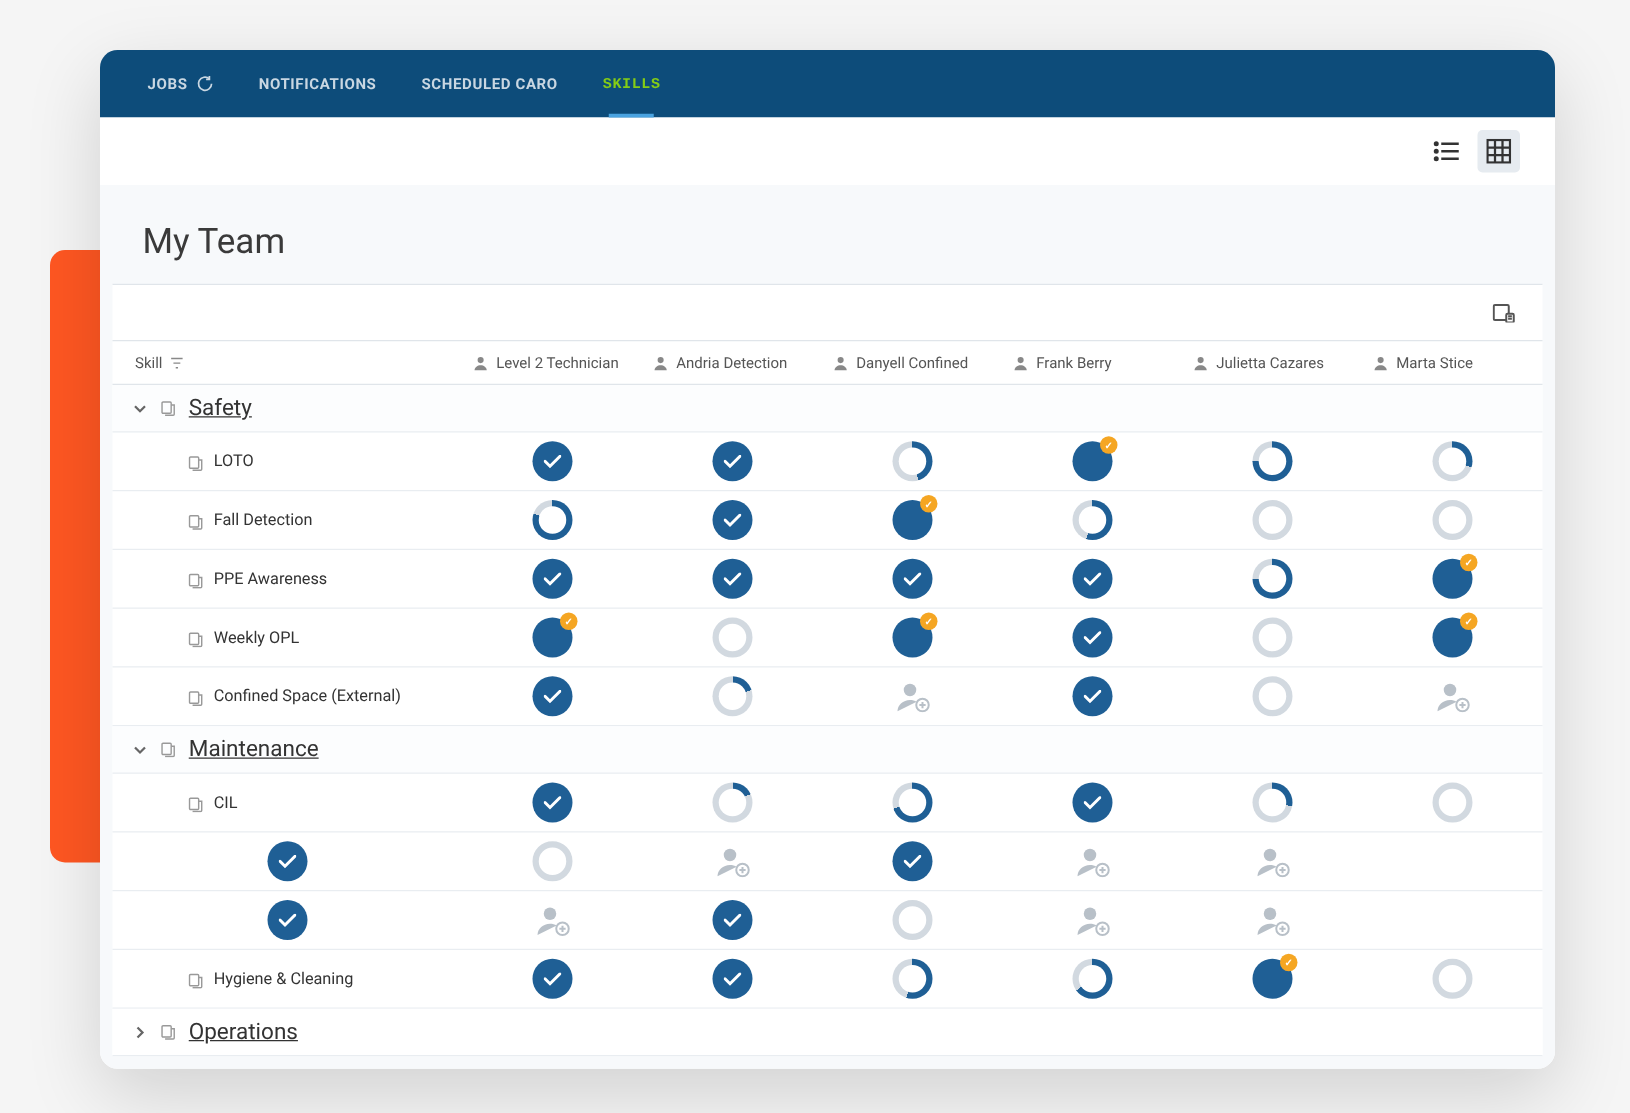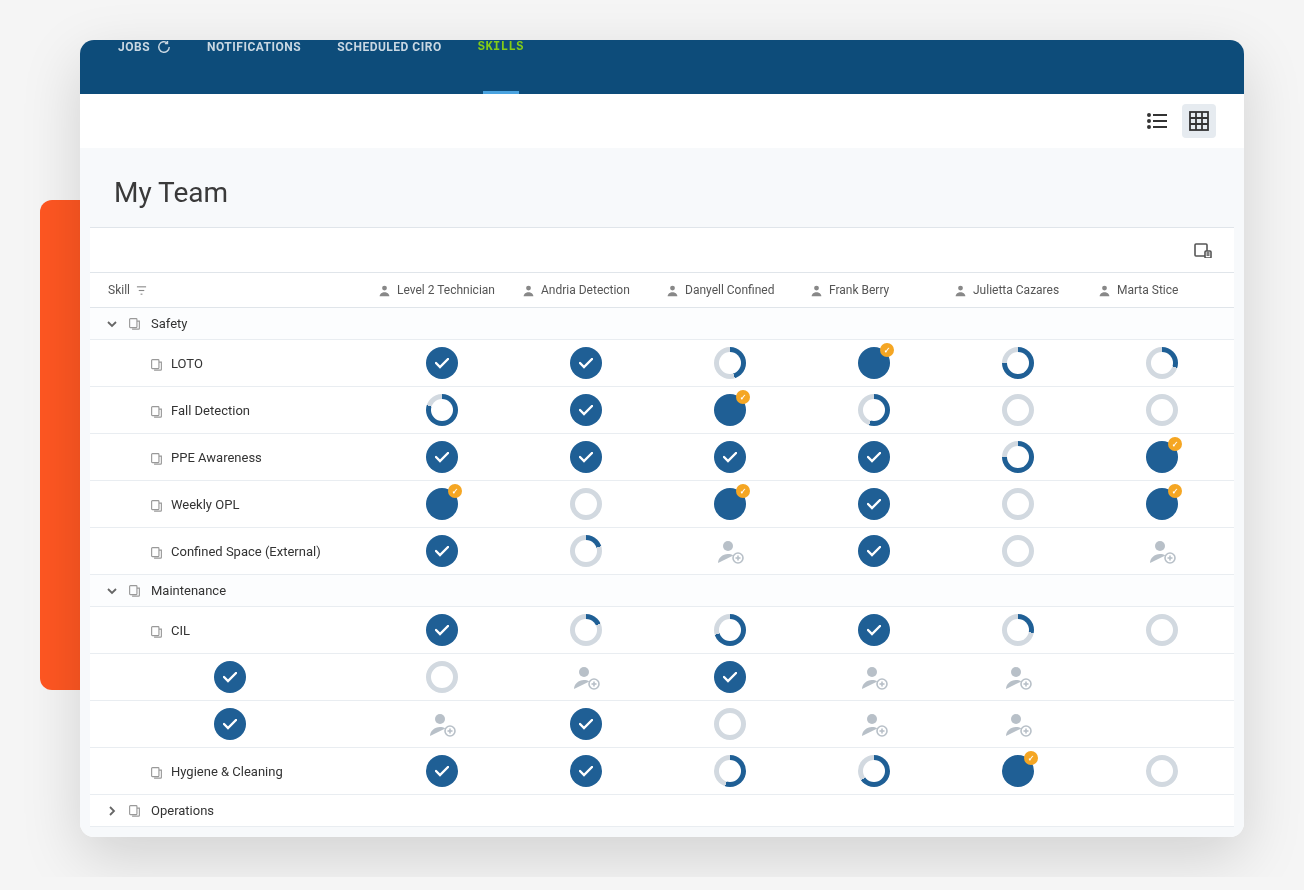--- a/index.html
+++ b/index.html
@@ -36,20 +36,21 @@
     height: 54px;
   }
   .nav-item {
     color: #c9d7e2;
     font-weight: 700;
     font-size: 12px;
     letter-spacing: 0.5px;
     padding: 0 18px;
     height: 54px;
     display: flex;
+    align-items: center;
     cursor: pointer;
     position: relative;
   }
   .nav-item.active {
     color: #84cc16;
     font-family: Liberation Mono, monospace;
   }
   .nav-item.active::after {
     content: "";
     position: absolute;
@@ -106,22 +107,23 @@
   }
   .hdr-cell { padding: 10px 8px; display: flex; align-items: center; gap: 6px; }
   .hdr-cell:first-child { padding-left: 18px; align-items: center; }
   .group-row {
     display: flex;
     align-items: center;
     padding: 8px 16px;
     border-bottom: 1px solid #e9edf1;
     background: #fcfdfe;
     gap: 10px;
-    font-size: 13px;
+    font-size: 18px;
     cursor: pointer;
+    text-decoration: underline;
   }
   .group-row.collapsed { background: #fff; }
   .data-row {
     display: grid;
     grid-template-columns: 280px repeat(6, 1fr);
     border-bottom: 1px solid #e9edf1;
     align-items: center;
     min-height: 47px;
   }
   .skill-cell {
@@ -170,21 +172,21 @@
 
   <div class="app-nav" id="top-nav">
       <div class="nav-item"><span>JOBS</span>&nbsp;&nbsp;<svg width="14" height="14" viewBox="0 0 16 16" fill="none" stroke="currentColor" stroke-width="1.6">
           <path d="M14 8a6 6 0 1 1-2-4.5"></path>
           <path d="M12 1v3h-3"></path>
         </svg></div>
       <div class="nav-item">
         <span>NOTIFICATIONS</span>
       </div>
       <div class="nav-item">
-        <span>SCHEDULED CIRO</span>
+        <span>SCHEDULED CARO</span>
       </div>
       <div class="nav-item active">
         <span>SKILLS</span>
       </div>
     </div>
 
   <div class="view-toggle">
     <div class="view-btn">
       <svg width="22" height="18" viewBox="0 0 22 18" fill="none" stroke="#333" stroke-width="2">
         <circle cx="3" cy="3" r="1" fill="#333"></circle>

